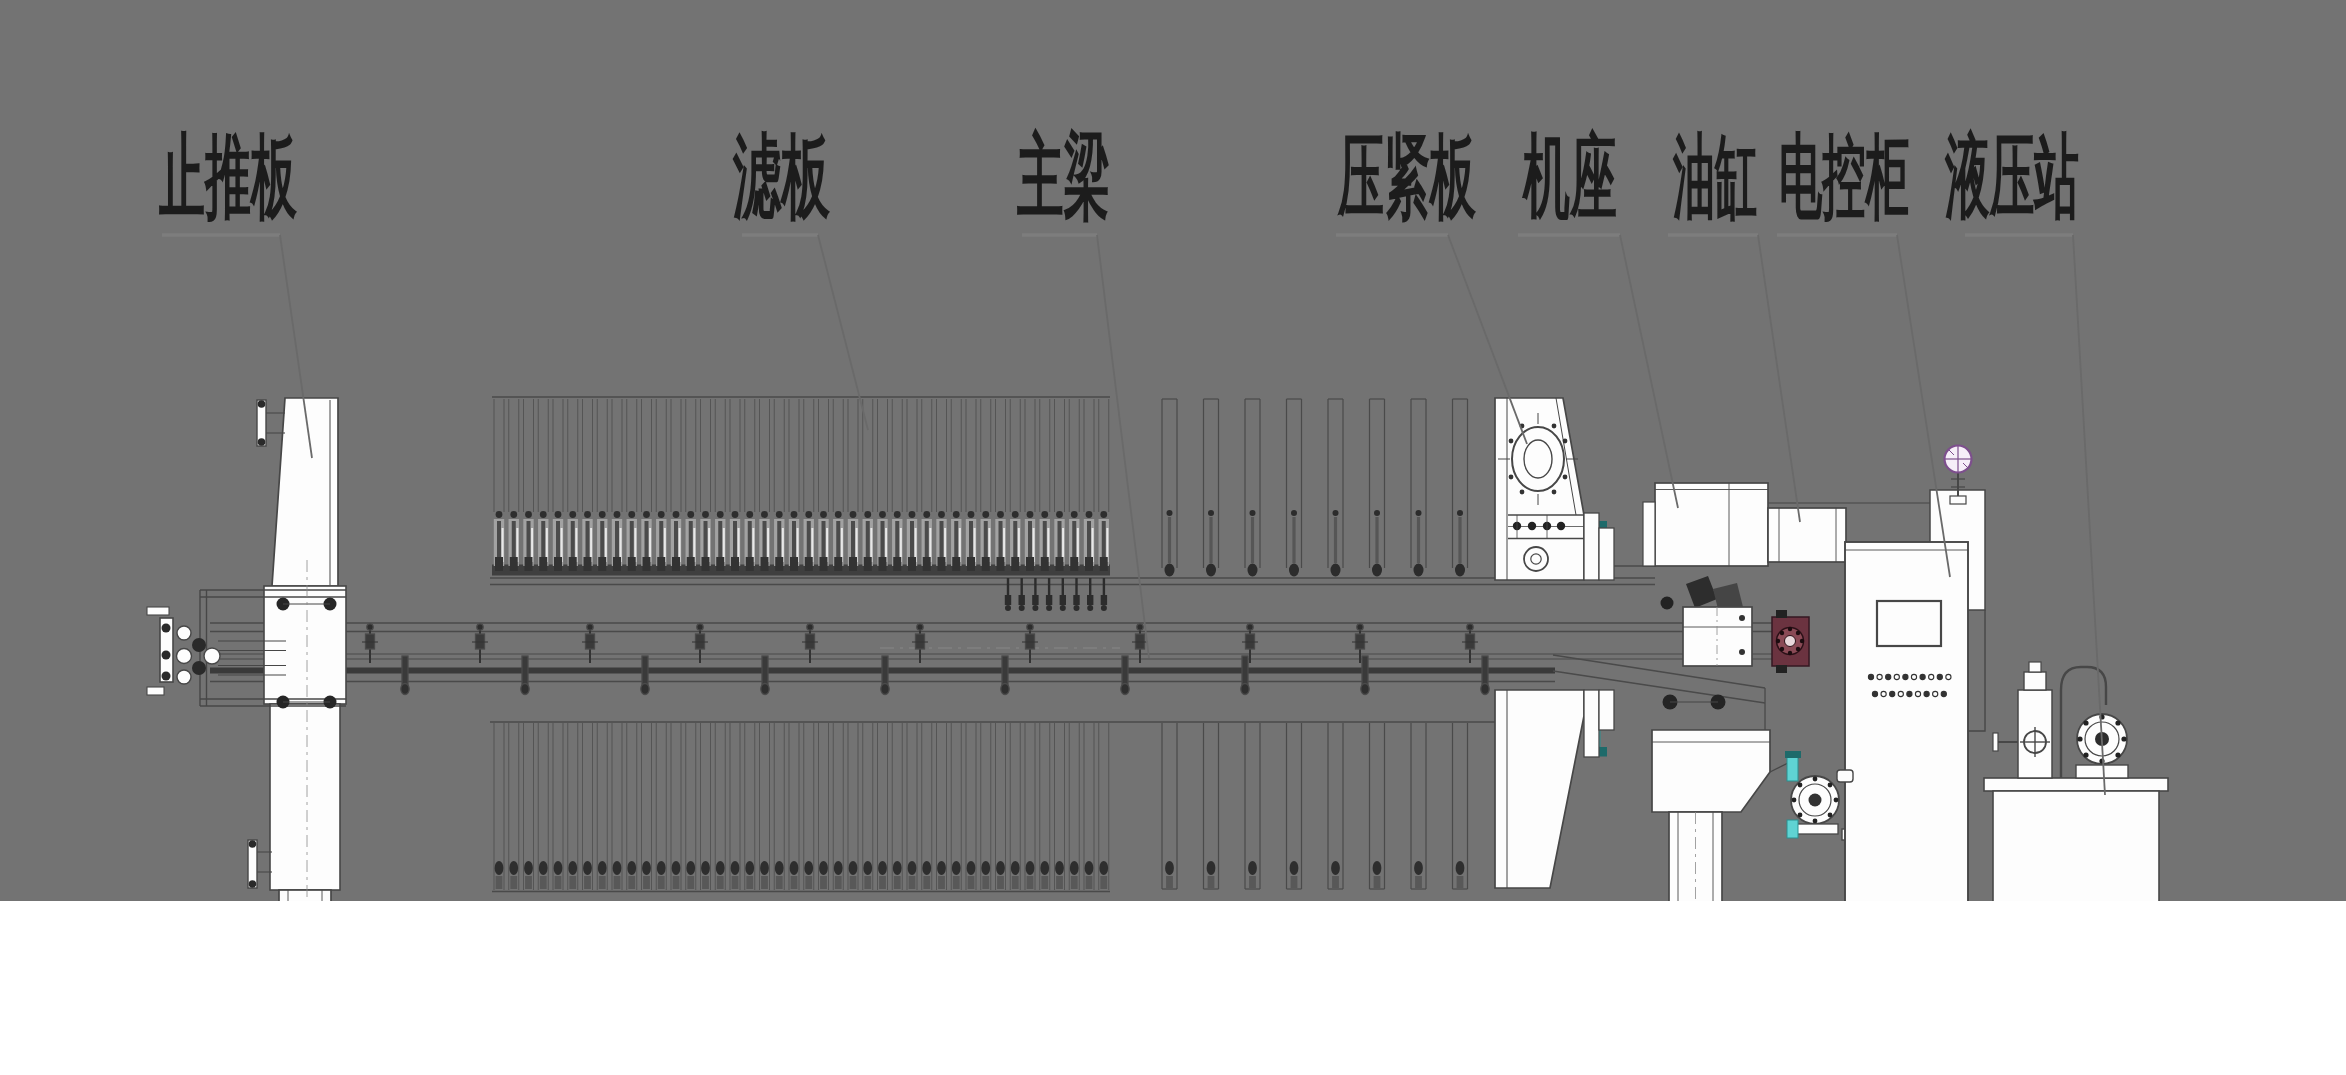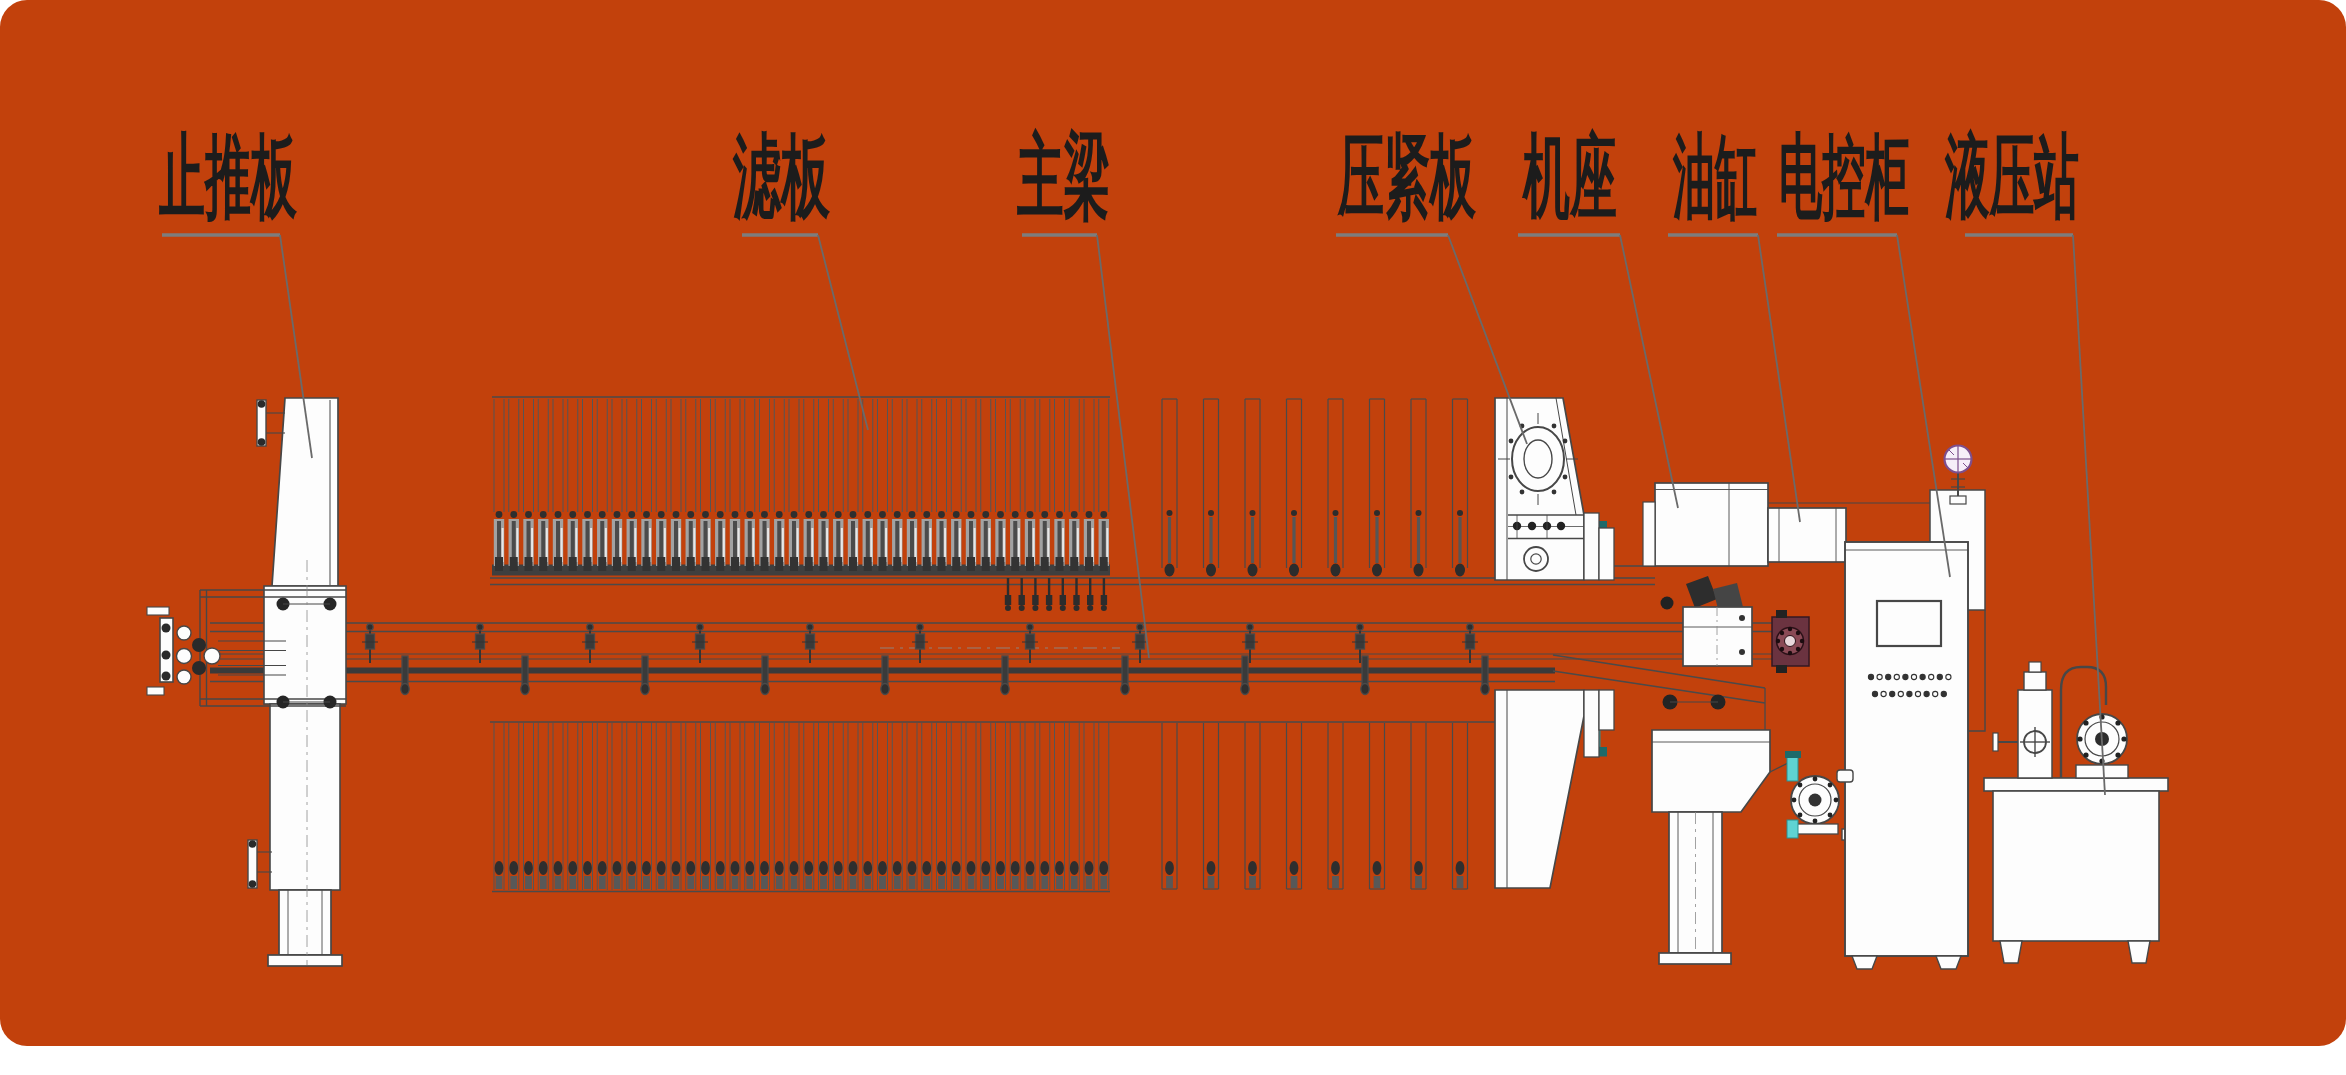--- a/index.html
+++ b/index.html
@@ -1,17 +1,17 @@
 <!DOCTYPE html>
 <html><head>
 <meta charset="utf-8">
 <style>
   html,body{margin:0;padding:0;background:#ffffff;}
-  .frame{position:relative;width:2346px;height:1046px;background:#c2410c;overflow:hidden;
-         font-family:"DejaVu Sans","Liberation Sans",sans-serif;border-radius:27px;}
+  .frame{position:relative;width:2346px;height:901px;background:#737373;overflow:hidden;
+         font-family:"DejaVu Sans","Liberation Sans",sans-serif;}
   svg{position:absolute;left:0;top:0;}
   .lbl{font-weight:bold;fill:#1c1c1c;font-size:92px;}
 </style>
 </head>
 <body>
 
 <div class="frame">
 <svg width="2346" height="1075" viewBox="0 0 2346 1075">
 
   <g stroke="#4a4a4a" fill="none" stroke-width="1.3">

